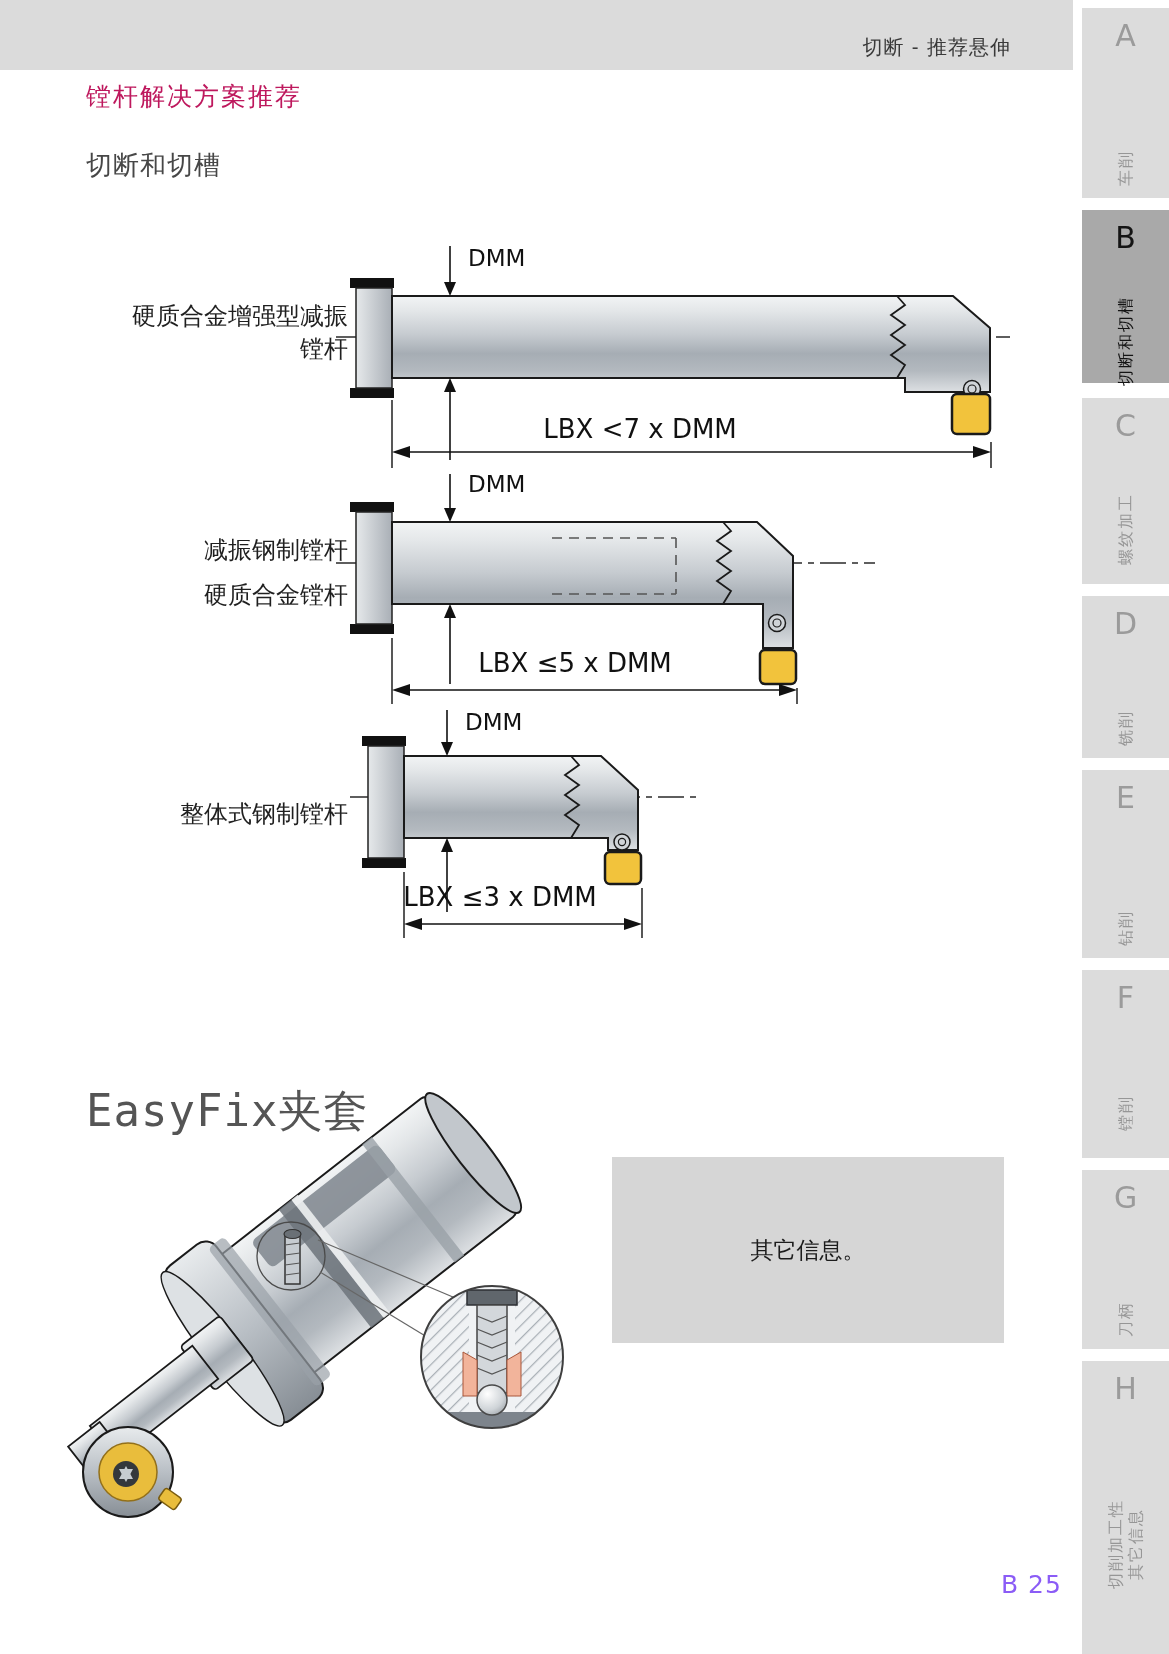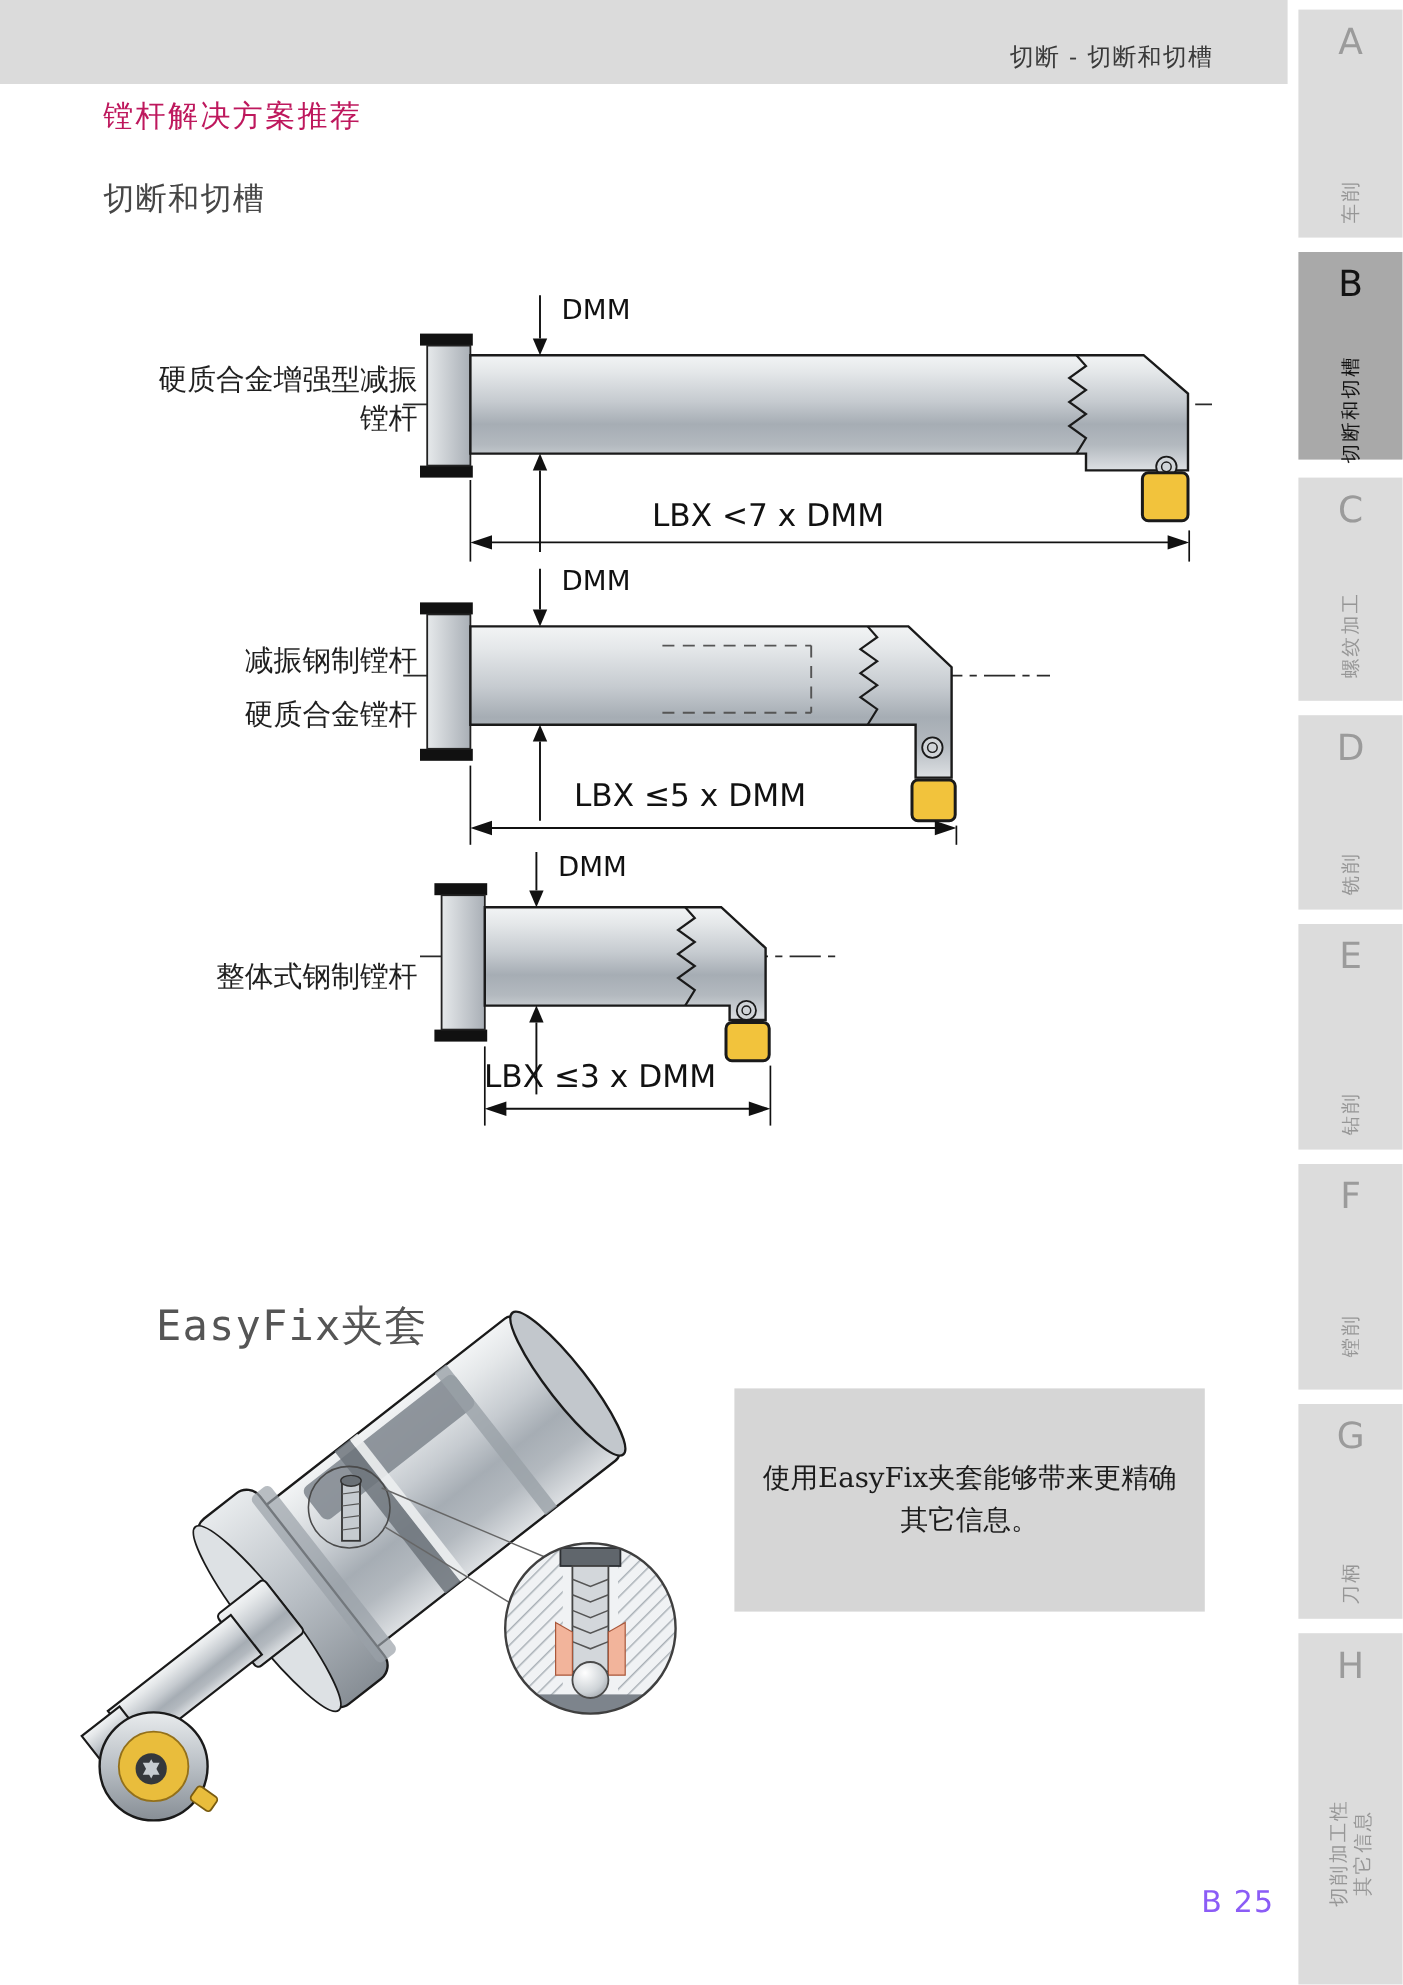--- a/index.html
+++ b/index.html
@@ -15,38 +15,38 @@
   .tab.active .tab-letter{color:#141414;}
   .tab-label{position:absolute;bottom:30px;left:0;width:100%;height:0;
         display:flex;align-items:center;justify-content:center;}
   .tab-label .rot{transform:rotate(-90deg);white-space:nowrap;font-size:16px;
         color:#969696;letter-spacing:2px;text-align:center;line-height:20px;}
   .tab.active .tab-label .rot{color:#141414;}
   .page-title{position:absolute;left:86px;top:80px;font-size:25px;color:#be185d;
         font-weight:500;letter-spacing:2px;}
   .page-subtitle{position:absolute;left:86px;top:148px;font-size:26px;color:#474747;
         font-weight:500;letter-spacing:1px;}
-  .easyfix-heading{position:absolute;left:86px;top:1082px;font-size:35px;color:#555555;
-        font-family:"DejaVu Sans Mono","Liberation Mono",monospace;letter-spacing:1px;margin-left:44px;}
+  .easyfix-heading{position:absolute;left:86px;top:1082px;font-size:44px;color:#555555;
+        font-family:"DejaVu Sans Mono","Liberation Mono",monospace;letter-spacing:1px;}
   .note-box{position:absolute;left:612px;top:1157px;width:392px;height:186px;background:#d6d6d6;
         display:flex;flex-direction:column;justify-content:center;align-items:center;
         font-family:"DejaVu Serif","Liberation Serif",serif;font-size:23px;color:#1c1c1c;line-height:35px;}
   .pagenum{position:absolute;left:1001px;top:1570px;font-size:25px;color:#8b5cf6;letter-spacing:1px;}
   svg{position:absolute;overflow:visible;}
   .dia-label{font-family:"DejaVu Serif","Liberation Serif",serif;font-size:24px;fill:#1f1f1f;}
   .dim-text{font-family:"DejaVu Sans","Liberation Sans",sans-serif;font-size:23px;fill:#111;}
   .lbx-text{font-family:"DejaVu Sans","Liberation Sans",sans-serif;font-size:26px;fill:#111;}
 </style>
 </head>
 <body>
 
 <div class="page">
 
   <div class="header-band">
-    <div class="breadcrumb">切断 - 切断和切槽</div>
+    <div class="breadcrumb">切断 - 推荐悬伸</div>
   </div>
 
   <div class="tab" style="top:8px;height:190px;">
     <div class="tab-letter">A</div>
     <div class="tab-label">
         <span class="rot">车削</span>
       </div>
   </div>
   <div class="tab active" style="top:210px;height:173px;">
     <div class="tab-letter">B</div>
@@ -262,19 +262,18 @@
         <path d="M477,1368 l15,6 l15,-6" fill="none" stroke="#555" stroke-width="1.3"></path>
         <polygon points="463,1352 477,1360 477,1396 463,1396" fill="#F2B49B" stroke="#a9573a" stroke-width="1"></polygon>
         <polygon points="521,1352 507,1360 507,1396 521,1396" fill="#F2B49B" stroke="#a9573a" stroke-width="1"></polygon>
         <circle cx="492" cy="1400" r="15" fill="url(#ballGrad)" stroke="#4a4a4a" stroke-width="1.5"></circle>
       </g>
       <circle cx="492" cy="1357" r="71" fill="none" stroke="#3f3f3f" stroke-width="2"></circle>
     </g>
   </svg>
 
   <div class="note-box">
-    <div>使用EasyFix夹套能够带来更精确</div>
     <div>其它信息。</div>
   </div>
 
   <div class="pagenum">B 25</div>
 
 </div>
 
 </body></html>

